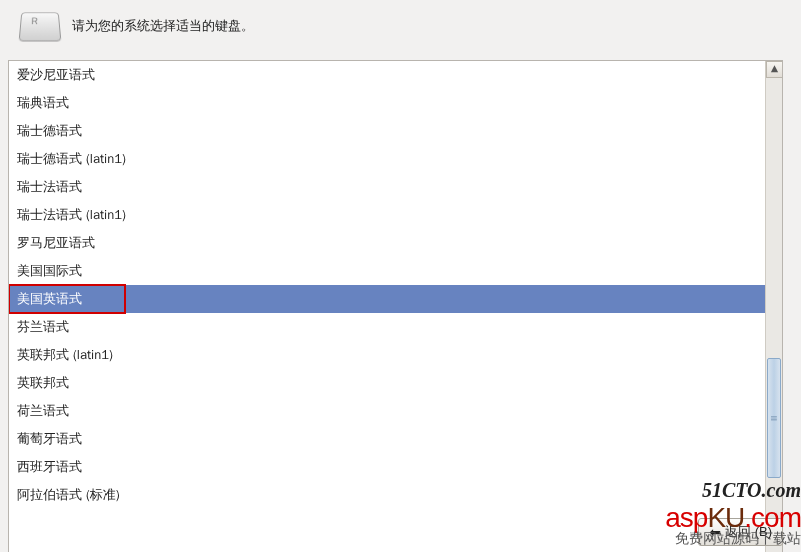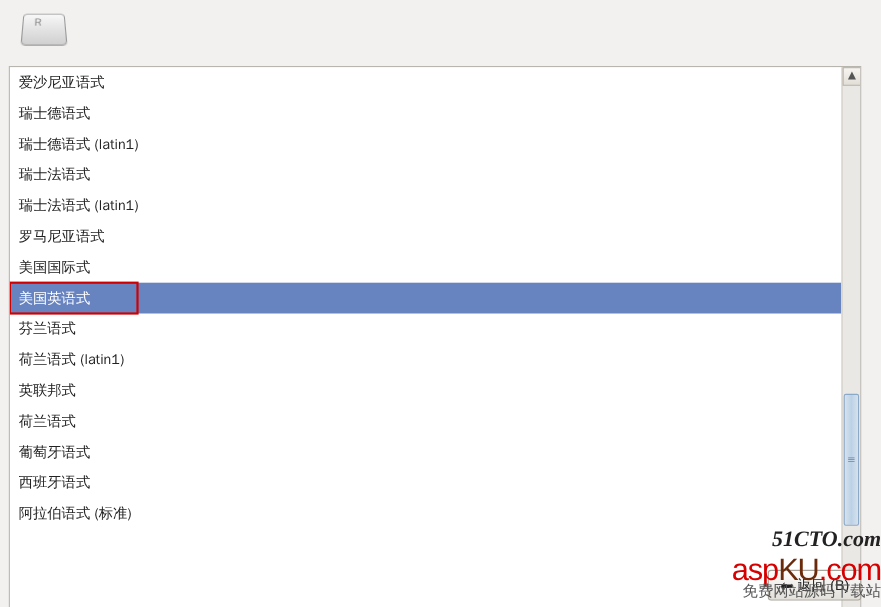--- a/index.html
+++ b/index.html
@@ -161,34 +161,36 @@
     }
     .wm2 .a { color: #d70000; }
     .wm2 .b { color: #6b2b0b; }
     .wm3 { font-size: 14px; color: #555; margin-top: -4px; }
   </style>
 </head>
 <body>
 
 <div class="header">
   <div class="keyboard-icon"></div>
+  <div class="title">请为您的系统选择适当的键盘。</div>
 </div>
 
 <div class="list-container">
   <div class="list-body" id="list-body">
       <div class="list-item">爱沙尼亚语式</div>
+      <div class="list-item">瑞典语式</div>
       <div class="list-item">瑞士德语式</div>
       <div class="list-item">瑞士德语式 (latin1)</div>
       <div class="list-item">瑞士法语式</div>
       <div class="list-item">瑞士法语式 (latin1)</div>
       <div class="list-item">罗马尼亚语式</div>
       <div class="list-item">美国国际式</div>
       <div class="list-item selected">美国英语式<div class="red-highlight"></div></div>
       <div class="list-item">芬兰语式</div>
-      <div class="list-item">荷兰语式 (latin1)</div>
+      <div class="list-item">英联邦式 (latin1)</div>
       <div class="list-item">英联邦式</div>
       <div class="list-item">荷兰语式</div>
       <div class="list-item">葡萄牙语式</div>
       <div class="list-item">西班牙语式</div>
       <div class="list-item">阿拉伯语式 (标准)</div>
     </div>
   <div class="scrollbar-vertical">
     <div class="scroll-btn">▲</div>
     <div class="scroll-track">
       <div class="scroll-thumb"></div>

